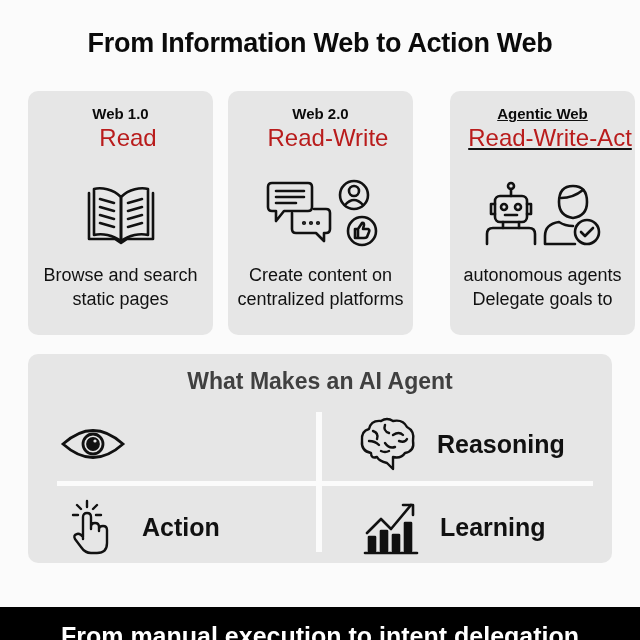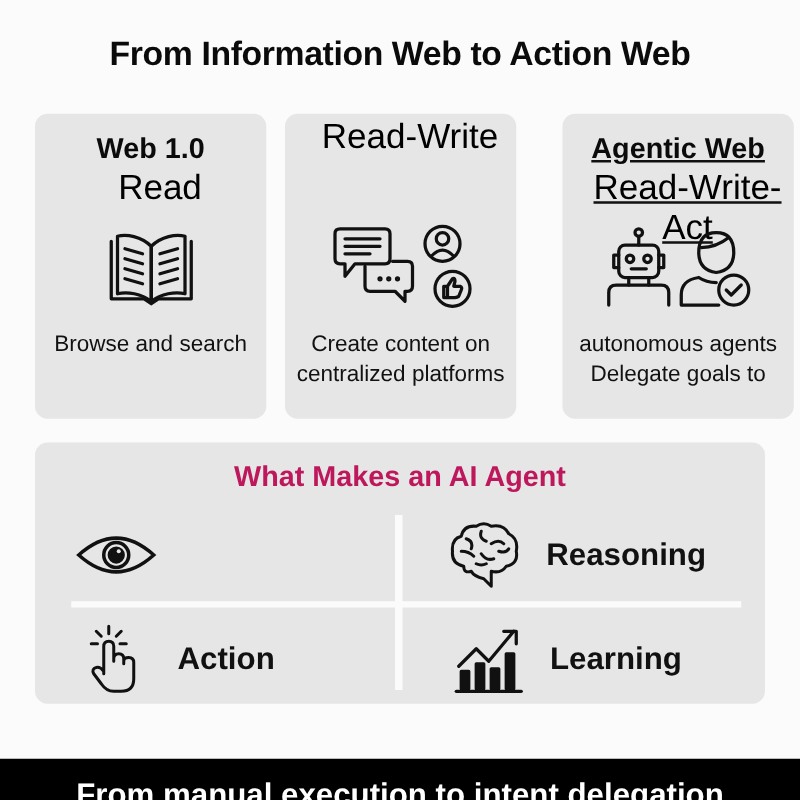--- a/index.html
+++ b/index.html
@@ -8,31 +8,31 @@
     font-family: "Liberation Sans", "DejaVu Sans", sans-serif; color: #111;
   }
   .title {
     position: absolute; top: 28px; left: 0; width: 640px; text-align: center;
     font-weight: bold; font-size: 27px; letter-spacing: -0.3px; color: #0b0b0b;
   }
   .card {
     position: absolute; top: 91px; width: 185px; height: 244px;
     background: #e6e6e6; border-radius: 10px; text-align: center;
   }
-  .card .ctitle { margin-top: 14px; font-weight: bold; font-size: 23px; color: #0b0b0b; }
-  .card .csub { margin-top: 2px; font-size: 28px; color: #000000; margin-left: 15px; }
+  .card .ctitle { margin-top: 14px; font-weight: bold; font-size: 15px; color: #0b0b0b; }
+  .card .csub { margin-top: 2px; font-size: 24px; color: #b91c1c; margin-left: 15px; }
   .card .icon { position: absolute; top: 90px; left: 0; width: 100%; height: 68px; display: flex; justify-content: center; align-items: center; }
   .card .cdesc { position: absolute; top: 172px; left: 0; width: 100%; font-size: 18px; line-height: 24px; color: #111; }
   .panel {
     position: absolute; left: 28px; top: 354px; width: 584px; height: 209px;
     background: #e6e6e6; border-radius: 10px;
   }
   .panel .ptitle {
     position: absolute; top: 14px; left: 0; width: 100%; text-align: center;
-    font-weight: bold; font-size: 23px; color: #be185d;
+    font-weight: bold; font-size: 23px; color: #404040;
   }
   .vdiv { position: absolute; left: 288px; top: 58px; width: 6px; height: 140px; background: #fbfbfb; }
   .hdiv { position: absolute; left: 29px; top: 127px; width: 536px; height: 5px; background: #fbfbfb; }
   .feat { position: absolute; display: flex; align-items: center; }
   .feat .ficon { width: 70px; height: 56px; display: flex; align-items: center; justify-content: center; }
   .feat .flabel { margin-left: 14px; font-weight: bold; font-size: 25px; color: #111; }
   .footer {
     position: absolute; left: 0; top: 582px; width: 640px; height: 58px; background: #000;
     color: #fff; font-weight: bold; font-size: 25px; text-align: center; line-height: 58px; margin-top: 25px;
   }
@@ -50,24 +50,26 @@
     <svg width="72" height="64" viewBox="0 0 72 64" fill="none" stroke="#111" stroke-width="2.6" stroke-linejoin="round" stroke-linecap="round">
       <path d="M4 10 V56 H30 L36 60 L42 56 H68 V10"></path>
       <path d="M36 14 C28 6 16 4 9 6 V52 C17 50 28 52 36 58 Z"></path>
       <path d="M36 14 C44 6 56 4 63 6 V52 C55 50 44 52 36 58 Z"></path>
       <path d="M15 16 L29 20 M15 24 L29 28 M15 32 L29 36 M15 40 L29 44"></path>
       <path d="M57 16 L43 20 M57 24 L43 28 M57 32 L43 36 M57 40 L43 44"></path>
     </svg>
   </div>
   <div class="cdesc">
     <div>Browse and search</div>
+    <div>static pages</div>
   </div>
 </div>
 
 <div class="card" style="left:228px;">
+  <div class="ctitle">Web 2.0</div>
   <div class="csub">Read-Write</div>
   <div class="icon">
     <svg width="110" height="68" viewBox="0 0 110 68" fill="none" stroke="#111" stroke-width="2.6" stroke-linejoin="round" stroke-linecap="round">
       <g>
         <path d="M6 2 H42 Q46 2 46 6 V26 Q46 30 42 30 H18 L10 40 V30 H6 Q2 30 2 26 V6 Q2 2 6 2 Z"></path>
         <path d="M10 10 H38 M10 16 H38 M10 22 H30"></path>
         <path d="M26 32 V48 Q26 52 30 52 H50 L58 60 V52 H60 Q64 52 64 48 V32 Q64 28 60 28 H48"></path>
         <circle cx="38" cy="42" r="0.8" fill="#111"></circle>
           <circle cx="45" cy="42" r="0.8" fill="#111"></circle>
           <circle cx="52" cy="42" r="0.8" fill="#111"></circle>

